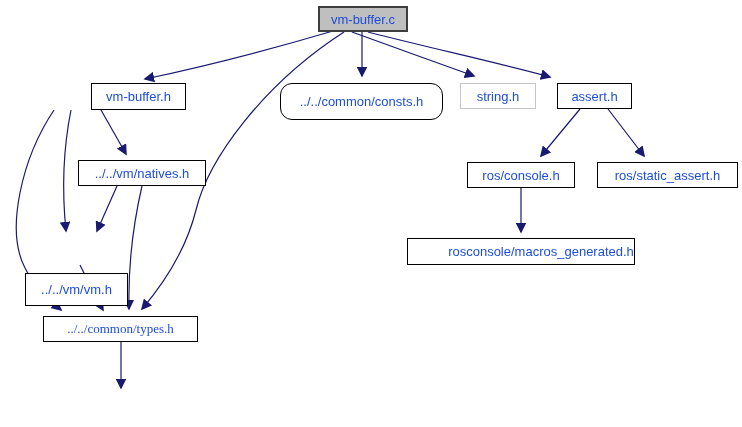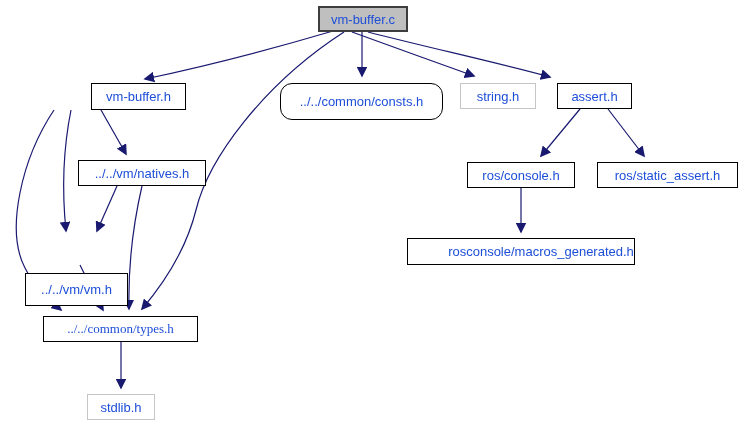--- a/index.html
+++ b/index.html
@@ -79,15 +79,14 @@
   <div class="node" style="left:597px;top:162px;width:141px;height:26px;">ros/static_assert.h</div>
 
   <div class="node" style="left:467px;top:162px;width:108px;height:26px;">ros/console.h</div>
 
   <div class="node" style="left:25px;top:228px;width:103px;height:33px;margin-top:45px;">../../vm/vm.h</div>
 
   <div class="node" style="left:407px;top:238px;width:228px;height:27px;padding-left:40px;">rosconsole/macros_generated.h</div>
 
   <div class="node" style="left:43px;top:316px;width:155px;height:26px;font-family:Liberation Serif, serif;">../../common/types.h</div>
 
-  <div class="node external" style="left:87px;top:394px;width:68px;height:26px;">stdlib.h</div>
 
 </div>
 
 </body></html>

